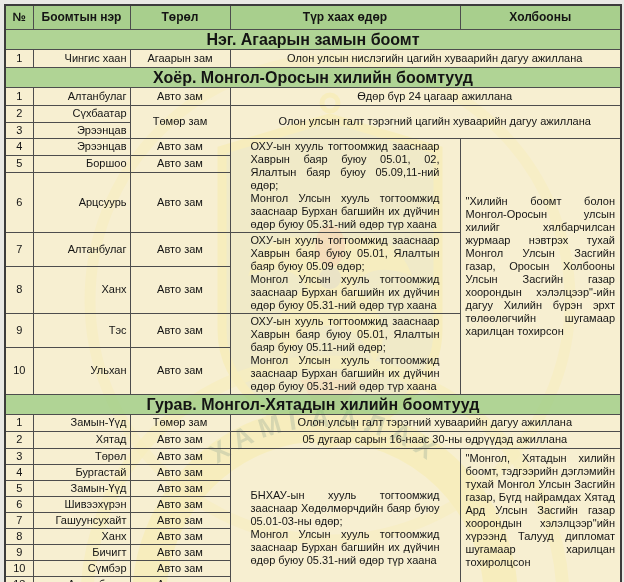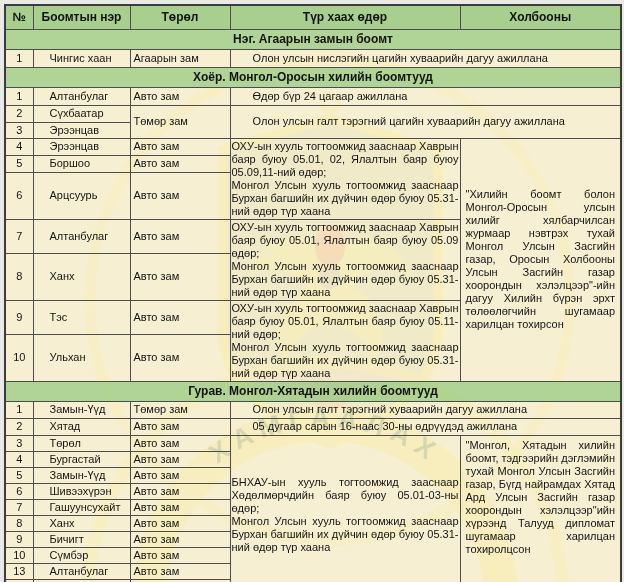--- a/index.html
+++ b/index.html
@@ -5,27 +5,27 @@
   html,body{margin:0;padding:0;width:624px;height:582px;overflow:hidden;
     background:#e9e9e5;font-family:"Liberation Sans","DejaVu Sans",sans-serif;}
   .stage{position:relative;width:624px;height:582px;}
   .watermark{position:absolute;left:0;top:0;z-index:0;}
   table{position:absolute;left:4px;top:4px;z-index:1;border-collapse:collapse;
     table-layout:fixed;width:616px;}
   td,th{border:1px solid #4d4d4d;font-size:11px;line-height:13px;color:#141414;
     padding:1px 3px;overflow:hidden;}
   table{border:2px solid #3c3c3c;}
   th{background:rgba(163,204,134,0.93);font-size:12px;line-height:14px;font-weight:bold;text-align:center;}
-  .sect td{background:rgba(171,210,143,0.93);font-size:12px;font-weight:bold;text-align:center;height:17px;}
+  .sect td{background:rgba(171,210,143,0.93);font-size:16px;font-weight:bold;text-align:center;height:17px;}
   td.cream{background:rgba(250,240,204,0.80);}
   td.no{text-align:center;}
-  td.name{text-align:left;padding-left:16px;}
-  td.type{text-align:left;}
-  td.sched{text-align:left;padding-left:22px;}
-  td.schedj{text-align:justify;padding:1px 1px;vertical-align:middle;}
+  td.name{text-align:right;padding-left:16px;}
+  td.type{text-align:center;}
+  td.sched{text-align:center;padding-left:22px;}
+  td.schedj{text-align:justify;padding:1px 20px;vertical-align:middle;}
   td.schedj div{text-align:justify;}
   td.note{text-align:justify;padding:2px 5px;vertical-align:middle;}
   td.note-top{vertical-align:top;padding-top:3px;}
   tr.hdr{height:24px;} tr.r17{height:17px;} tr.r16{height:16px;} tr.r15{height:14px;}
   tr.r18{height:18px;} tr.r34{height:34px;}
 </style>
 </head>
 <body>
 
 <div class="stage">

